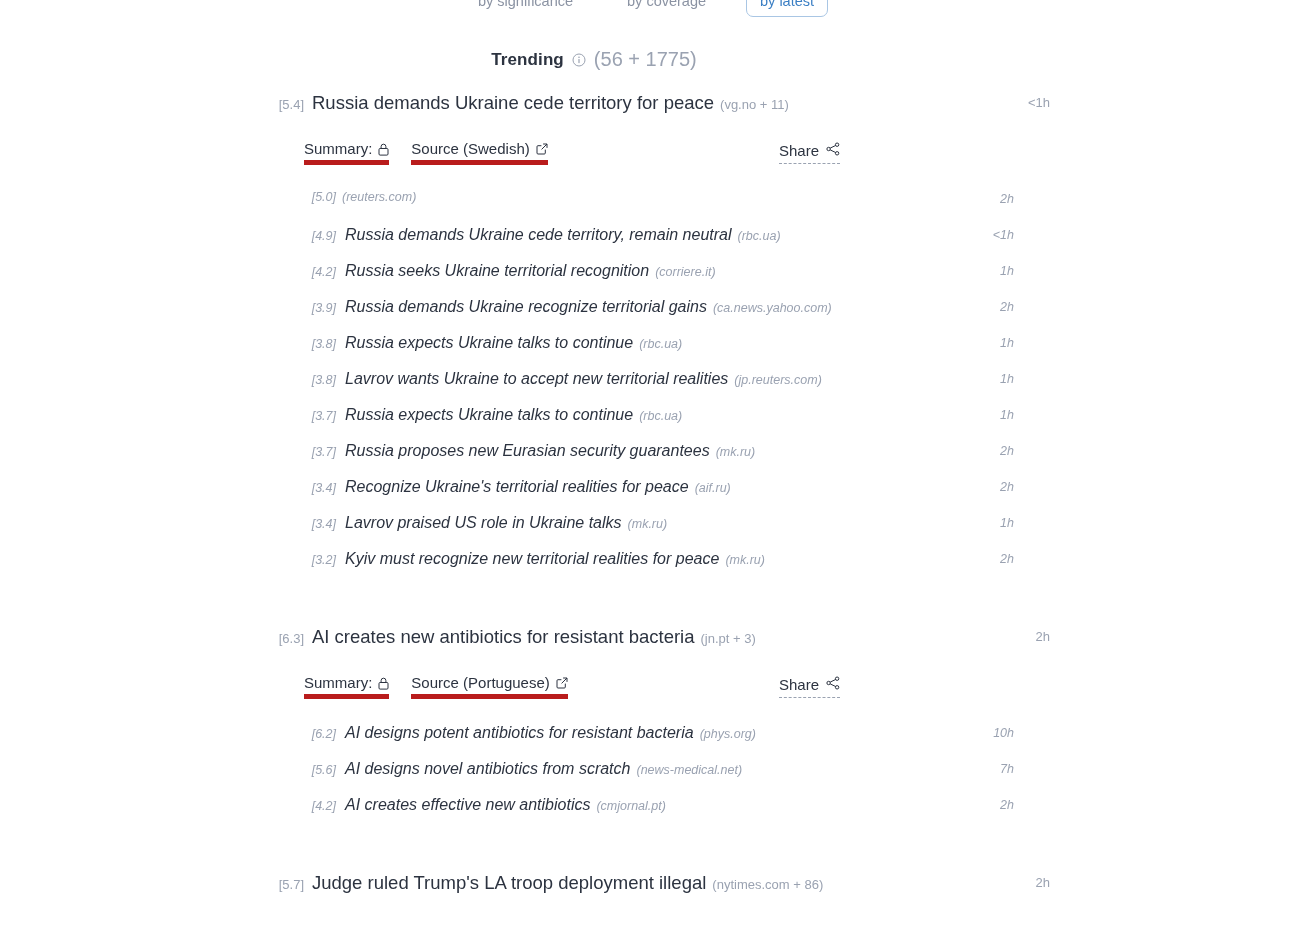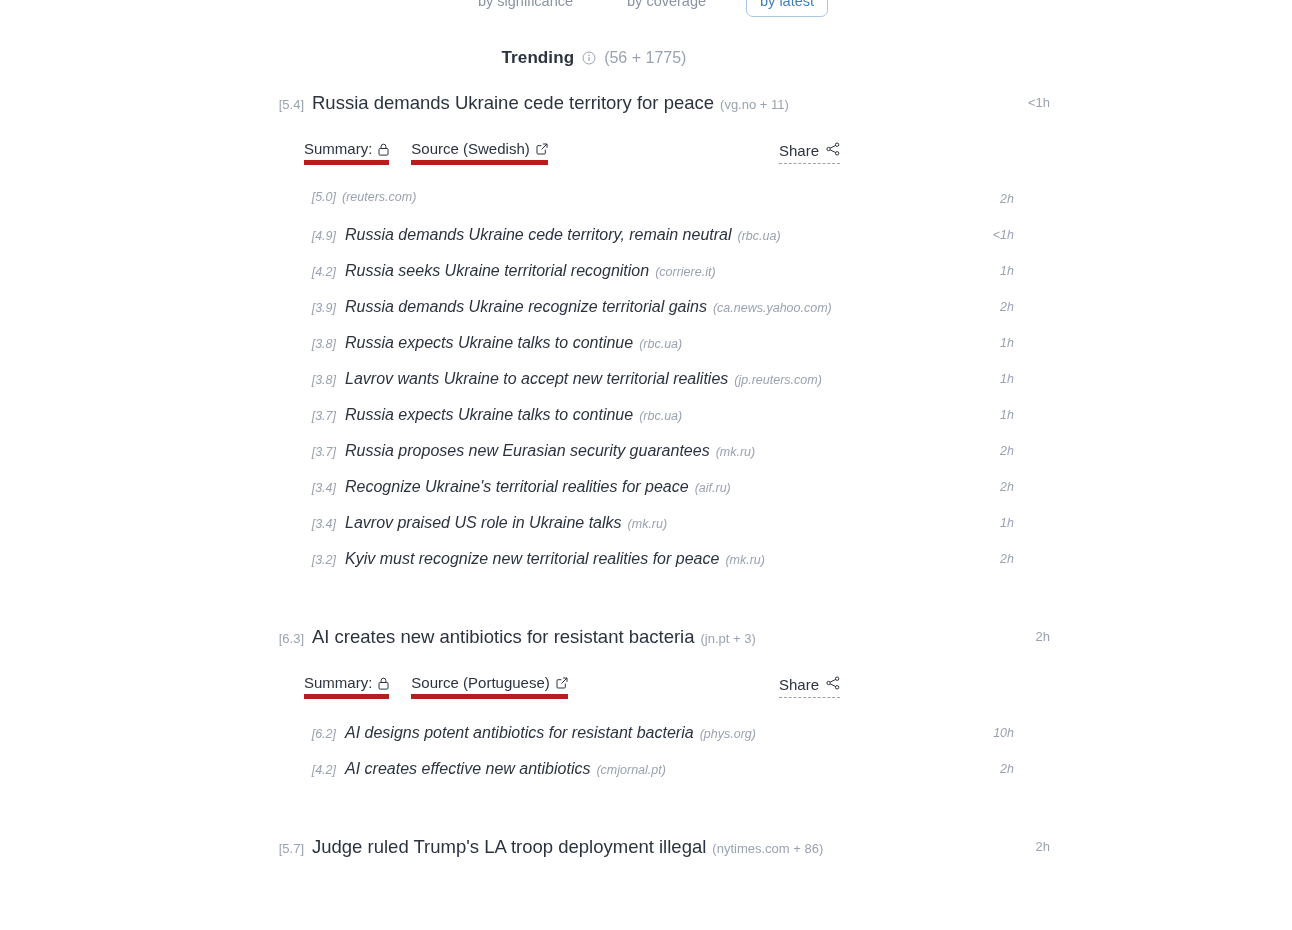--- a/index.html
+++ b/index.html
@@ -60,21 +60,21 @@
     font-weight: bold;
     color: #2c3340;
     letter-spacing: .1px;
   }
   .info-icon {
     width: 14px;
     height: 14px;
     display: inline-block;
   }
   .section-count {
-    font-size: 16px;
+    font-size: 20px;
     color: #9aa2b1;
   }
 
   
   .stories {
     position: absolute;
     top: 92px;
     left: 0;
     width: 1292px;
   }
@@ -364,20 +364,26 @@
         </span>
       </div>
       <div class="subs">
         <div class="sub-row">
           <span class="sub-score">[6.2]</span>
           <span class="sub-title">AI designs potent antibiotics for resistant bacteria</span>
           <span class="sub-source">(phys.org)</span>
           <span class="sub-time">10h</span>
         </div>
         <div class="sub-row">
+          <span class="sub-score">[5.6]</span>
+          <span class="sub-title">AI designs novel antibiotics from scratch</span>
+          <span class="sub-source">(news-medical.net)</span>
+          <span class="sub-time">7h</span>
+        </div>
+        <div class="sub-row">
           <span class="sub-score">[4.2]</span>
           <span class="sub-title">AI creates effective new antibiotics</span>
           <span class="sub-source">(cmjornal.pt)</span>
           <span class="sub-time">2h</span>
         </div>
       </div>
     </div>
     <div class="story-gap"></div>
     <div class="story">
       <div class="story-head">

